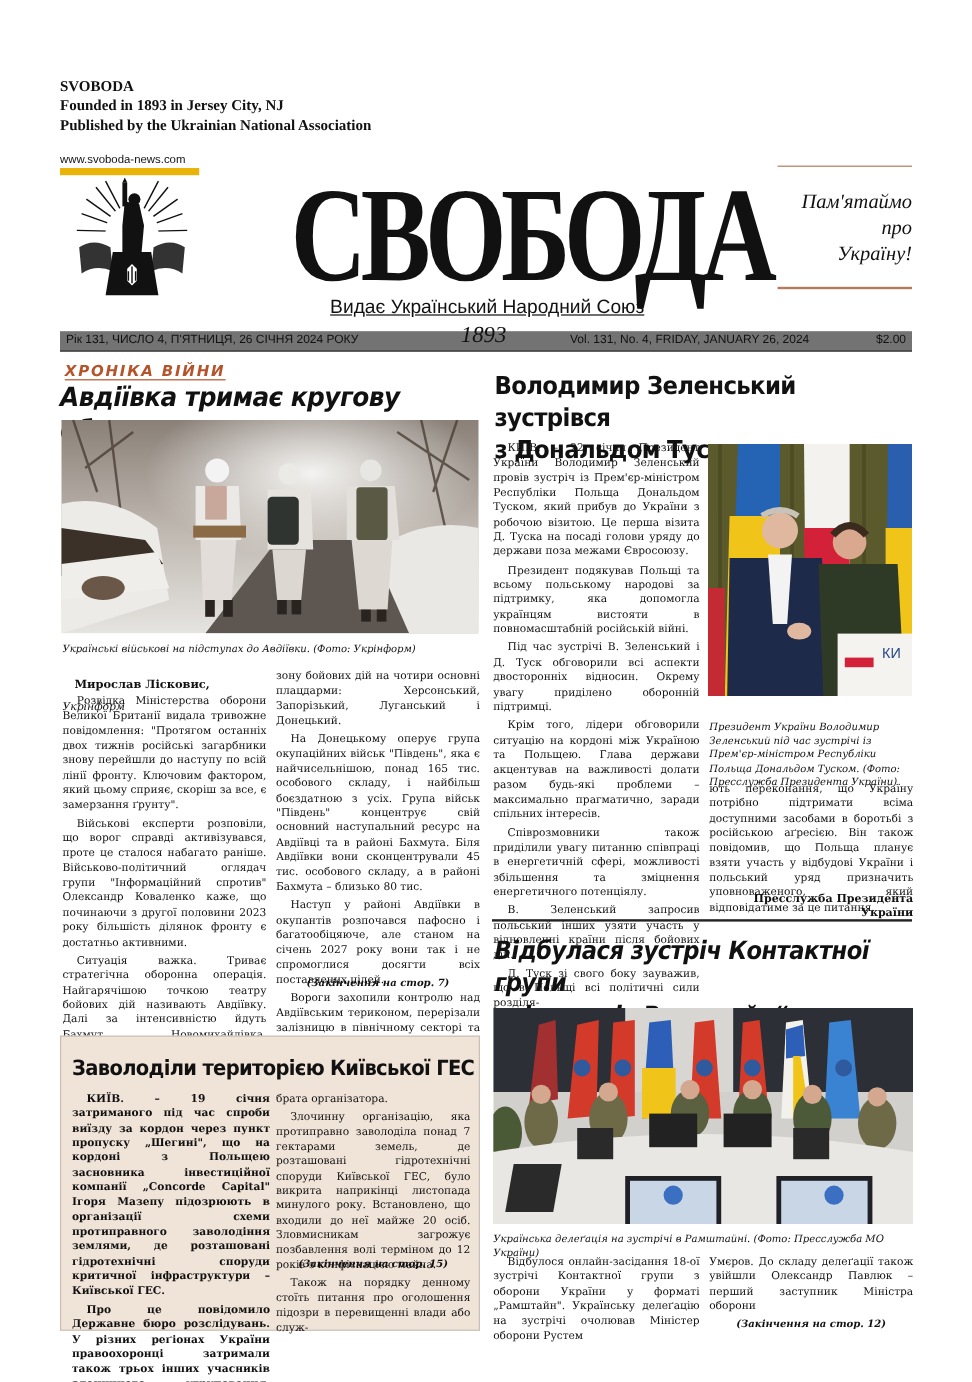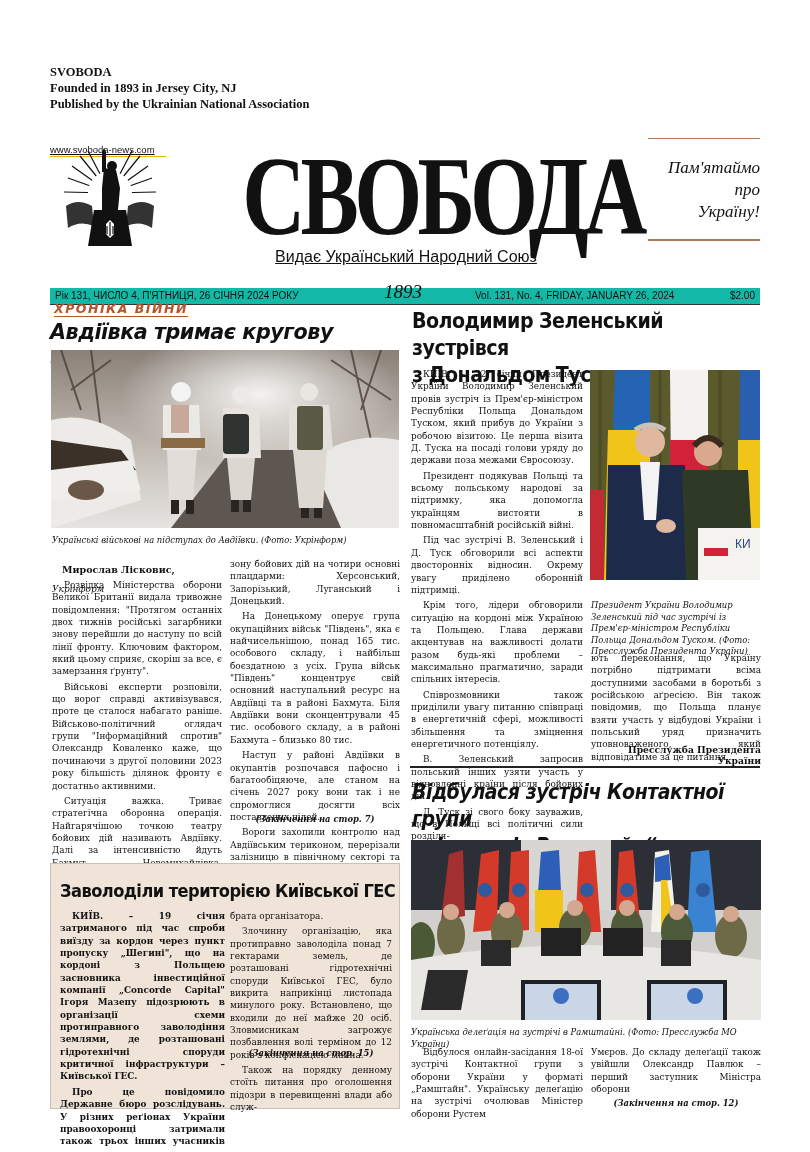--- a/index.html
+++ b/index.html
@@ -1,25 +1,25 @@
 <!DOCTYPE html>
 <html><head>
 <meta charset="utf-8">
 <style>
   html,body{margin:0;padding:0;background:#fff;}
   body{width:810px;height:1152px;position:relative;overflow:hidden;font-family:"DejaVu Serif",serif;color:#111;}
   .abs{position:absolute;}
   .masthead-info{left:50px;top:64px;font-family:"Liberation Serif",serif;font-weight:bold;font-size:12.5px;line-height:16px;}
-  .website{left:50px;top:144px;font-family:"Liberation Sans",sans-serif;font-size:9.5px;border-bottom:1px solid #eab308;width:116px;padding-bottom:1px;text-decoration:underline;}
+  .website{left:50px;top:128px;font-family:"Liberation Sans",sans-serif;font-size:9.5px;border-bottom:6px solid #eab308;width:116px;padding-bottom:1px;}
   .emblem{left:58px;top:148px;width:104px;height:100px;}
   .title{left:196px;top:140px;width:420px;text-align:center;font-family:"Liberation Serif",serif;font-weight:bold;font-size:112px;line-height:112px;letter-spacing:-6px;transform:scaleX(0.78);transform-origin:center;}
   .subtitle{left:196px;top:248px;width:420px;text-align:center;font-family:"Liberation Sans",sans-serif;font-size:16px;text-decoration:underline;}
   .slogan{left:648px;top:138px;width:112px;border-top:1px solid #b27c5a;border-bottom:2px solid #b27c5a;height:100px;}
   .slogan div{font-family:"Liberation Serif",serif;font-style:italic;font-size:17px;line-height:22px;text-align:right;margin-top:18px;}
-  .dateline{left:50px;top:288px;width:710px;height:16px;background:#14b8a6;border-bottom:1.5px solid #333;font-family:"Liberation Sans",sans-serif;font-size:10px;line-height:16px;}
+  .dateline{left:50px;top:276px;width:710px;height:16px;background:#737373;border-bottom:1.5px solid #333;font-family:"Liberation Sans",sans-serif;font-size:10px;line-height:16px;}
   .dateline .ua{position:absolute;left:5px;}
   .dateline .year{position:absolute;left:334px;top:-4px;font-family:"Liberation Serif",serif;font-size:19px;font-style:italic;}
   .dateline .en{position:absolute;left:425px;}
   .dateline .price{position:absolute;right:5px;}
   .kicker{left:54px;top:302px;font-family:"DejaVu Sans",sans-serif;font-weight:bold;font-style:italic;color:#b5532a;font-size:12.5px;letter-spacing:1.5px;border-bottom:1.5px solid #b5532a;line-height:14px;}
   .h-italic{font-family:"DejaVu Sans",sans-serif;font-weight:bold;font-style:italic;letter-spacing:-0.5px;}
   .h-upright{font-family:"DejaVu Sans",sans-serif;font-weight:bold;letter-spacing:-0.6px;}
   .headline1{left:50px;top:318px;font-size:22px;line-height:28px;width:360px;transform:scaleX(0.94);transform-origin:left;}
   .headline2{left:412px;top:308px;font-size:20.5px;line-height:27px;width:360px;transform:scaleX(0.93);transform-origin:left;}
   .headline3{left:412px;top:779px;font-size:21px;line-height:27px;width:370px;transform:scaleX(0.9);transform-origin:left;}

